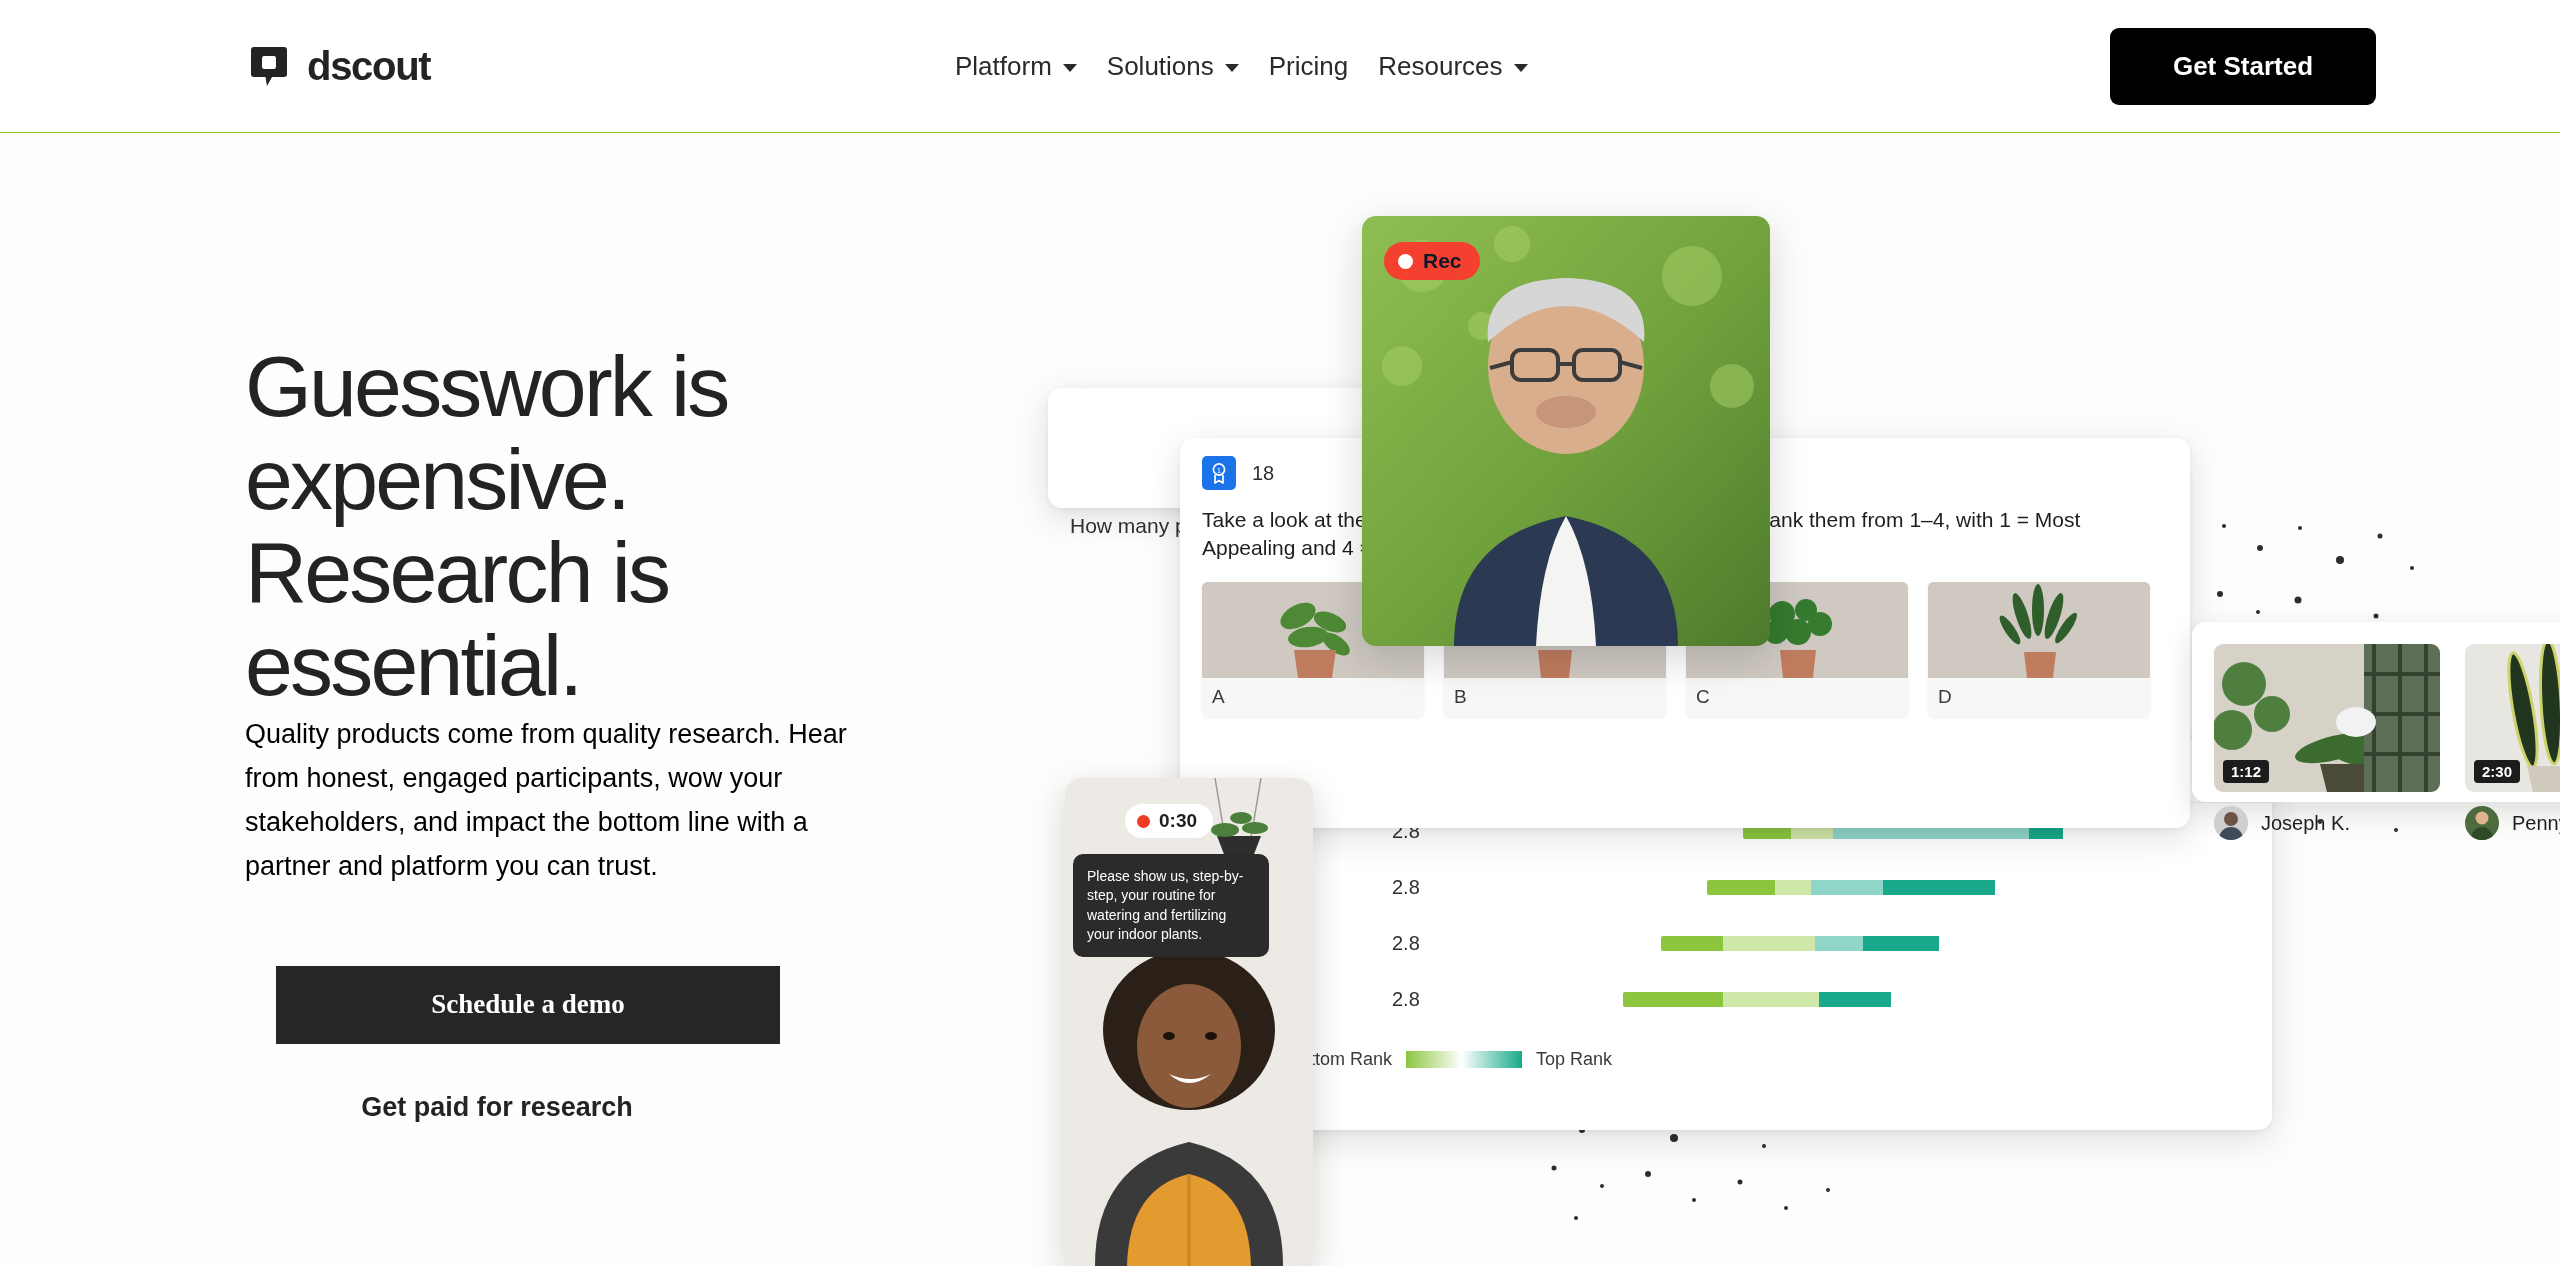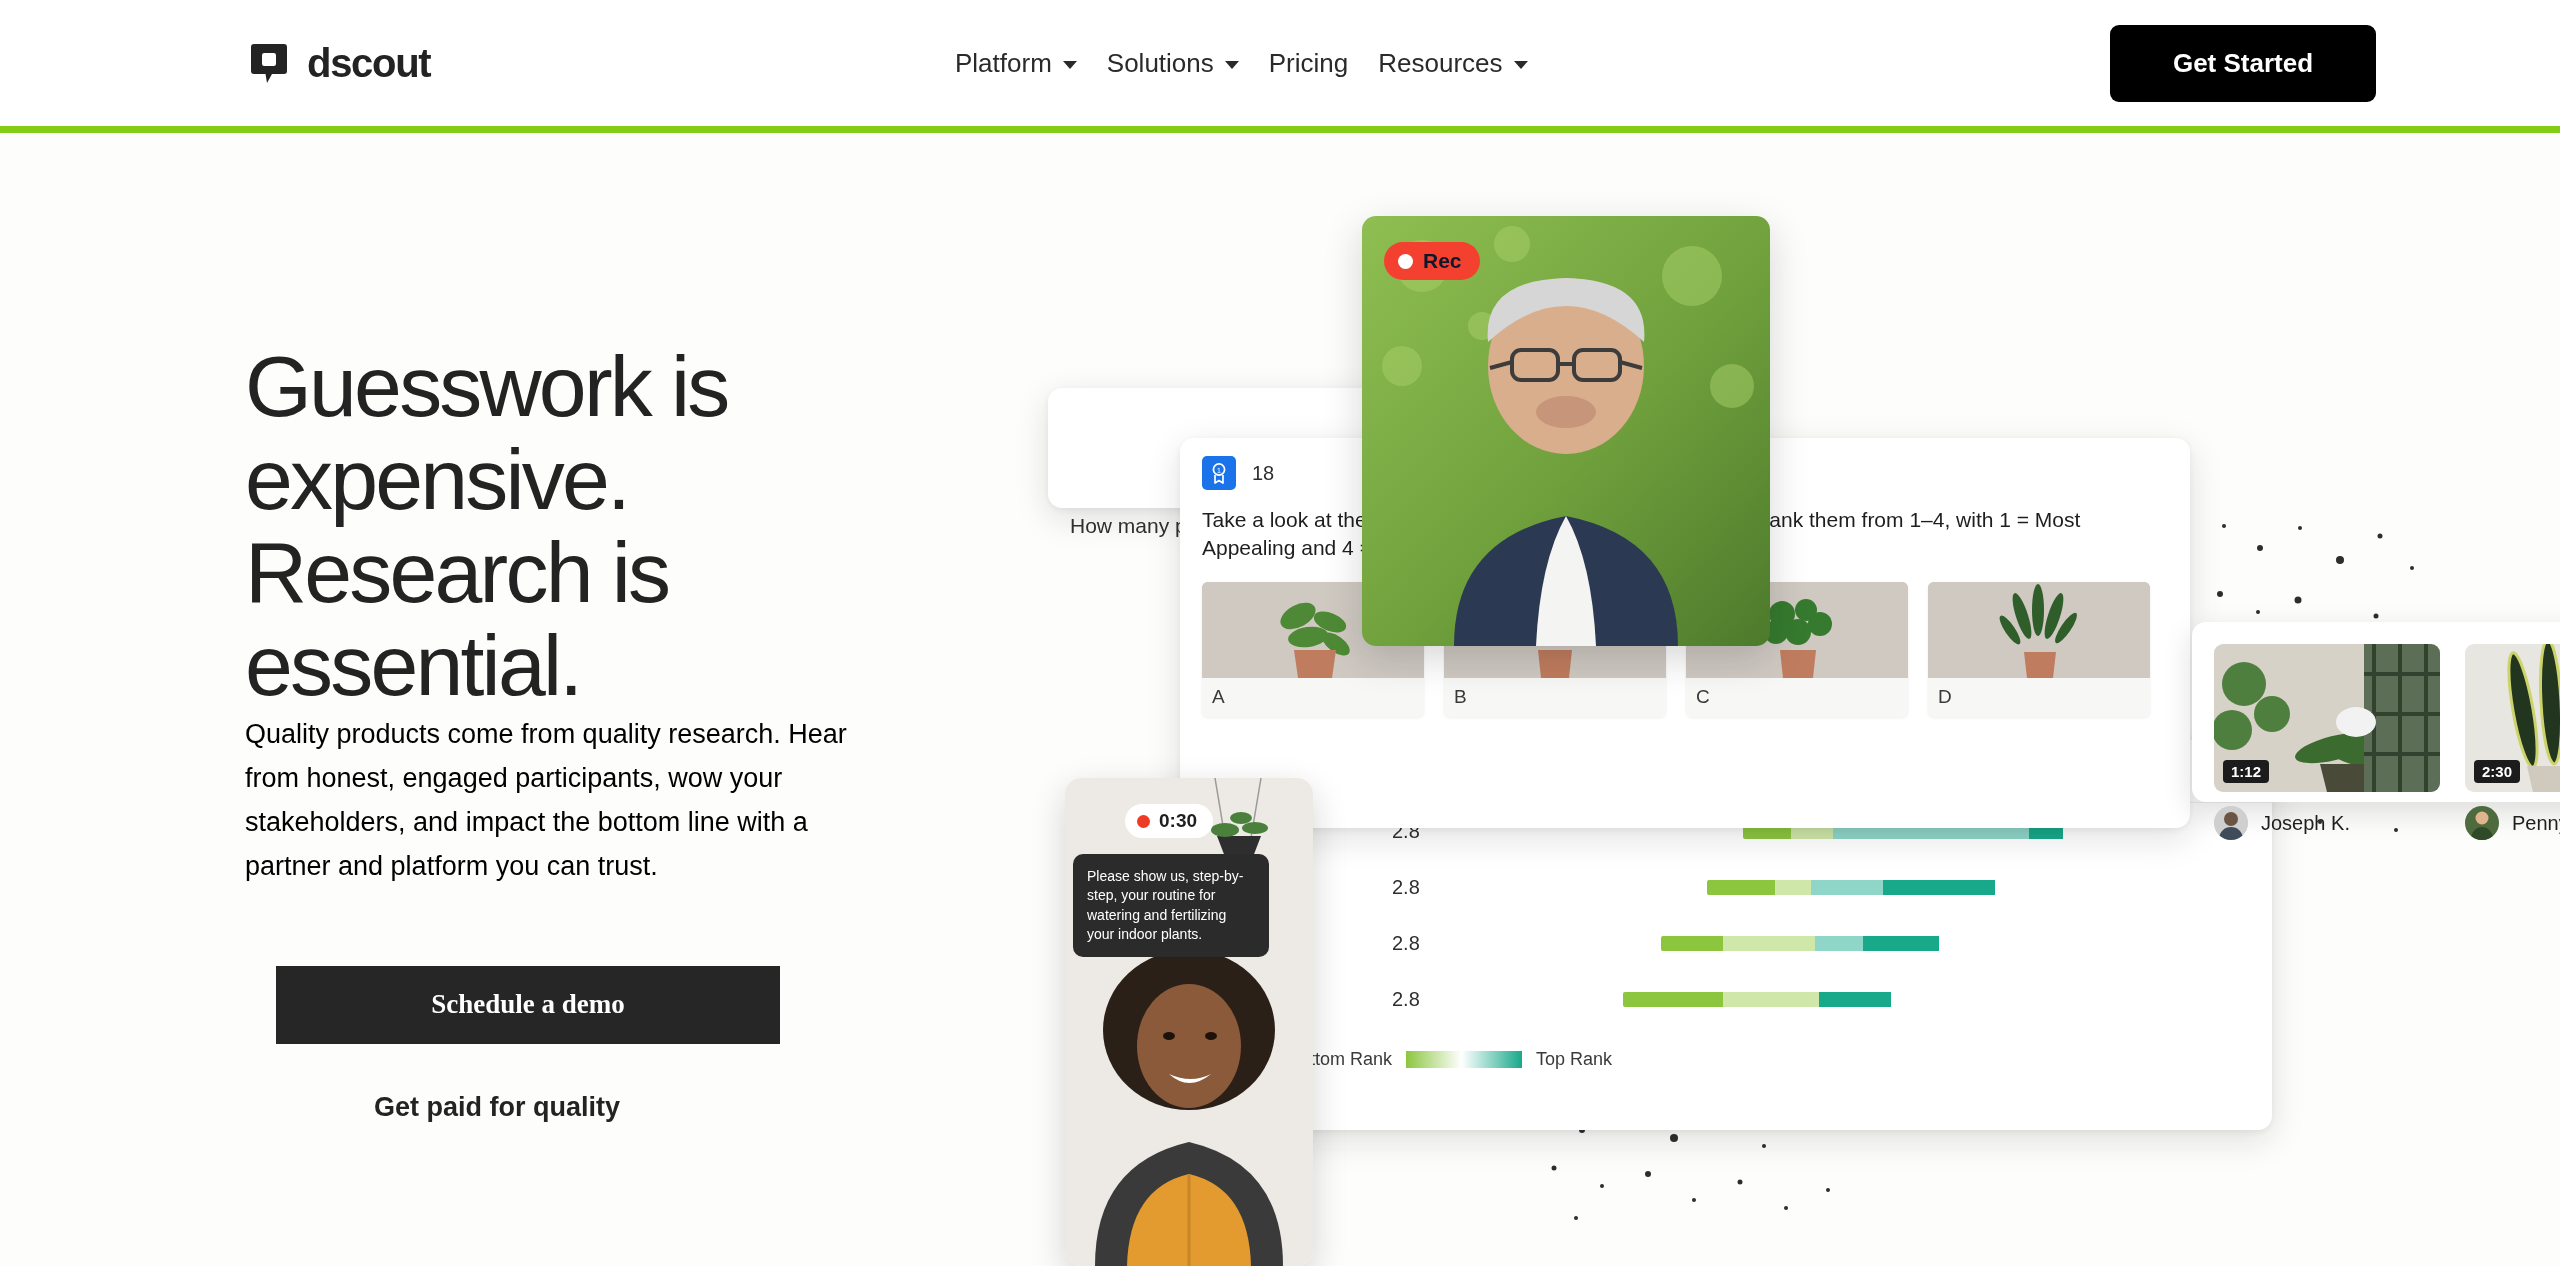--- a/index.html
+++ b/index.html
@@ -7,21 +7,21 @@
   body {
     background:#FDFDFC;
     font-family:"Liberation Sans", sans-serif;
     color:#1E1E1E;
     -webkit-font-smoothing:antialiased;
   }
 
   
   .header{
     position:absolute; top:0; left:0; width:2560px; height:133px;
-    background:#FFFFFF; border-bottom:7px solid #84cc16;
+    background:#FFFFFF; border-bottom:1px solid #84cc16;
     display:flex; align-items:center; z-index:60;
   }
   .logo-wrap{ position:absolute; left:248px; display:flex; align-items:center; gap:17px; }
   .logo-mark{ width:42px; height:42px; position:relative; }
   .logo-text{ font-size:40px; font-weight:700; letter-spacing:-1.3px; color:#232323; }
 
   .nav{ position:absolute; left:955px; display:flex; align-items:center; gap:30px; }
   .nav-item{ display:flex; align-items:center; gap:11px; font-size:26px; font-weight:500; color:#2A2A2A; cursor:pointer; }
   .caret{ width:0;height:0;border-left:7px solid transparent;border-right:7px solid transparent;border-top:8px solid #2A2A2A; display:inline-block; margin-top:4px;}
 
@@ -170,21 +170,21 @@
     </div>
   </nav>
 
   <button class="cta-top">Get Started</button>
 </div>
 
 <div class="hero-left">
   <h1 class="headline">Guesswork is expensive. Research is essential.</h1>
   <p class="subcopy">Quality products come from quality research. Hear from honest, engaged participants, wow your stakeholders, and impact the bottom line with a partner and platform you can trust.</p>
   <button class="btn-demo">Schedule a demo</button>
-  <a class="link-paid" href="#">Get paid for quality</a>
+  <a class="link-paid" href="#">Get paid for research</a>
 </div>
 
 <div class="collage">
 
   <svg class="dots" style="left:480px; top:265px;" width="190" height="150">
     <g fill="#1C1C1C">
       <circle cx="30" cy="20" r="2"></circle>
         <circle cx="62" cy="34" r="4"></circle>
         <circle cx="95" cy="15" r="3"></circle>
       <circle cx="120" cy="44" r="2"></circle>

